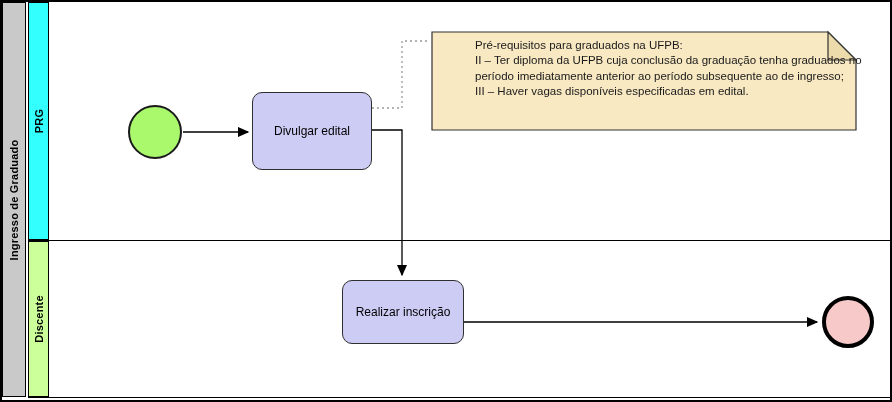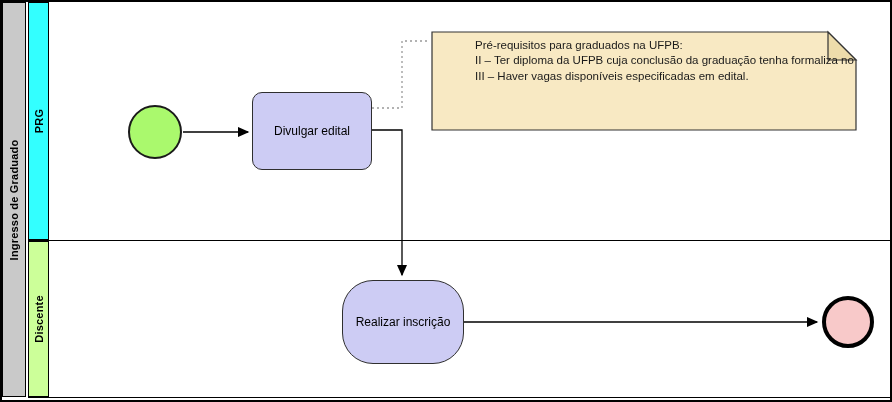--- a/index.html
+++ b/index.html
@@ -52,21 +52,21 @@
   
   .task {
     position:absolute;
     background:#cdccf4;
     border:1px solid #2f2f2f;
     border-radius:10px;
     display:flex; align-items:center; justify-content:center;
     font-size:12px; color:#000; text-align:right;
   }
   .task-divulgar { left:250px; top:90px; width:120px; height:78px; }
-  .task-realizar { left:340px; top:278px; width:122px; height:84px;border-radius:31px; }
+  .task-realizar { left:340px; top:278px; width:122px; height:64px; }
   .event {
     position:absolute; border-radius:50%;
   }
   .event-start {
     left:126px; top:103px; width:54px; height:54px;
     background:#aaf96d; border:2px solid #1a1a1a;
   }
   .event-end {
     left:820px; top:294px; width:52px; height:52px;
     background:#f8c9c9; border:4px solid #000;
@@ -124,17 +124,18 @@
   </div>
 
   <div class="task task-realizar">
     <span>Realizar inscrição</span>
   </div>
 
   <div class="event event-end"></div>
 
   <div class="annotation-text">
     <div>Pré-requisitos para graduados na UFPB:</div>
-    <div>II – Ter diploma da UFPB cuja conclusão da graduação tenha formaliza no</div>
+    <div>II – Ter diploma da UFPB cuja conclusão da graduação tenha graduados no</div>
+    <div>período imediatamente anterior ao período subsequente ao de ingresso;</div>
     <div>III – Haver vagas disponíveis especificadas em edital.</div>
   </div>
 
 </div>
 
 </body></html>

